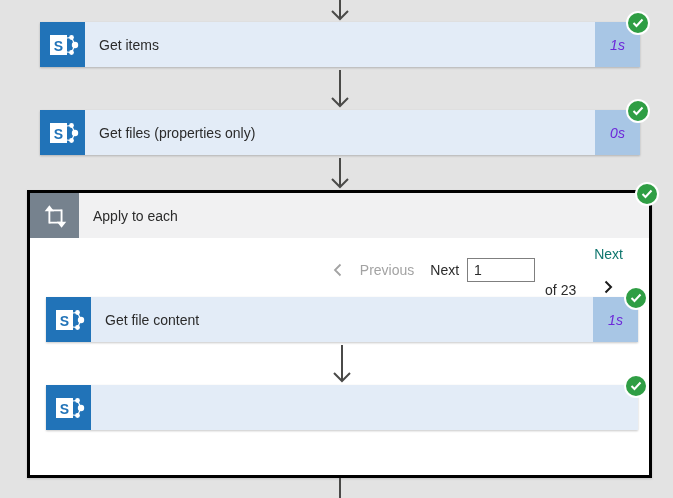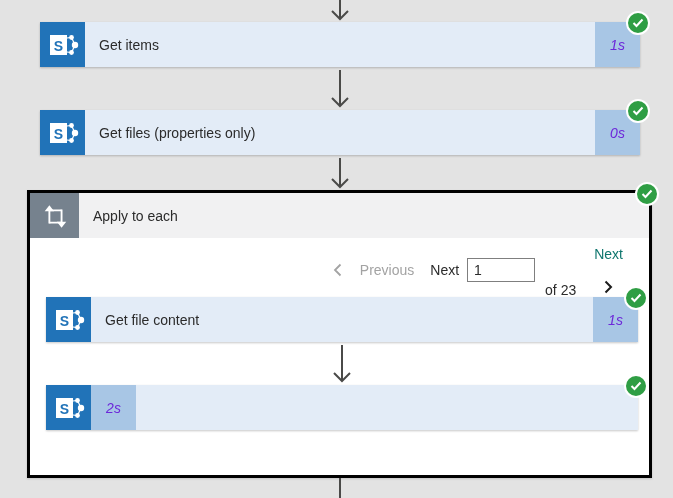--- a/index.html
+++ b/index.html
@@ -188,21 +188,20 @@
           <rect x="3" y="6" width="17" height="20" fill="#ffffff"></rect>
           <text x="11.5" y="21.5" text-anchor="middle" font-size="14" font-weight="bold" fill="#2173b8" font-family="Liberation Sans, sans-serif">S</text>
           <g stroke="#ffffff" stroke-width="1.2" fill="none">
             <path d="M20 9 L24.5 8.5 L28 16 L24.5 23.5 L20 23"></path>
           </g>
           <circle cx="24.5" cy="8.5" r="2.4" fill="#ffffff"></circle>
           <circle cx="28" cy="16" r="3.2" fill="#ffffff"></circle>
           <circle cx="24.5" cy="23.5" r="2.4" fill="#ffffff"></circle>
         </svg>
       </div>
-      <div class="duration">2s</div>
       <div class="check">
         <svg width="12" height="10" viewBox="0 0 12 10">
             <polyline points="1.5,5 4.5,8 10.5,1.5" stroke="#fff" stroke-width="2" fill="none"></polyline>
           </svg>
       </div>
     </div>
 
   </div>
 
   <svg class="arrow" style="left:328px; top:478px;" width="24" height="20">

